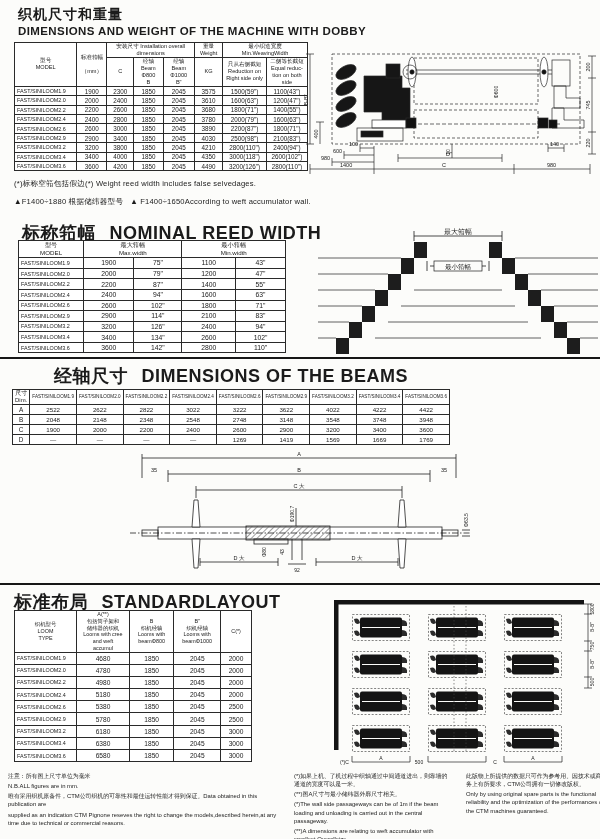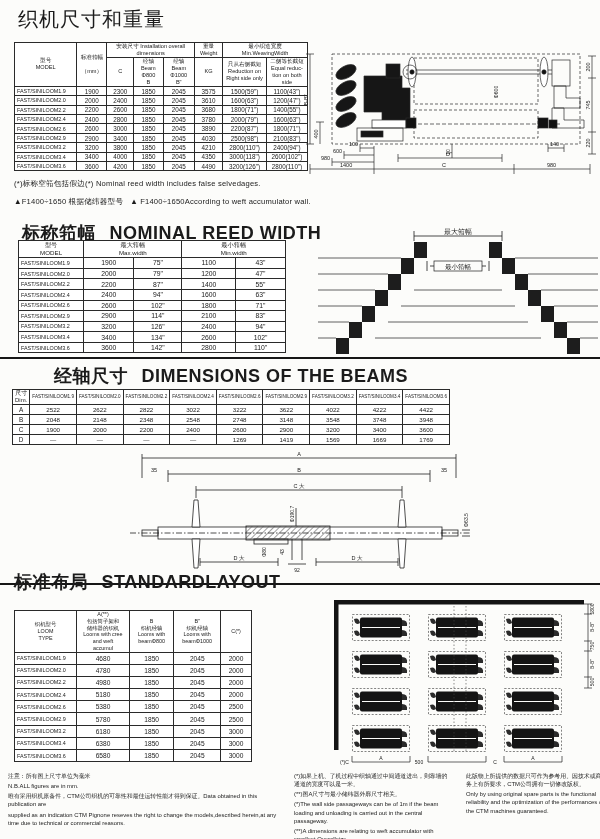--- a/index.html
+++ b/index.html
@@ -3,21 +3,21 @@
 <meta charset="utf-8">
 <style>
   html,body{margin:0;padding:0;}
   body{
     width:600px;height:839px;position:relative;overflow:hidden;
     background:#fcfcfa;color:#1b1b1b;
     font-family:"Liberation Sans", sans-serif;
   }
   .abs{position:absolute;}
   
-  .title-cn{font-size:20px;font-weight:normal;letter-spacing:1px;}
+  .title-cn{font-size:14px;font-weight:bold;letter-spacing:1px;}
   .title-en{font-size:11.5px;font-weight:bold;letter-spacing:.4px;margin-top:1px;}
   .sec-title{font-size:18px;font-weight:bold;letter-spacing:.5px;}
   .sec-title .cn{margin-right:8px;}
   
   table{border-collapse:collapse;background:#fff;}
   table,th,td{border:1px solid #2a2a2a;}
   th,td{padding:0 2px;text-align:center;vertical-align:middle;}
   .t1{width:294px;font-size:6.3px;}
   .t1 th{font-size:5.6px;font-weight:normal;line-height:1.25;}
   .t1 td{height:8.4px;}
@@ -43,20 +43,21 @@
   .fc3{width:140px;}
   svg text{font-family:"Liberation Sans", sans-serif;fill:#1b1b1b;}
   .dimtxt{font-size:5.5px;}
   .dimtxt-s{font-size:5px;}
 </style>
 </head>
 <body>
 
 <div class="abs" style="left:18px;top:6px;">
   <div class="title-cn">织机尺寸和重量</div>
+  <div class="title-en">DIMENSIONS AND WEIGHT OF THE MACHINE WITH DOBBY</div>
 </div>
 
 <table class="t1 abs" style="left:14px;top:42px;">
   <thead>
     <tr>
       <th rowspan="2" style="width:64px;">
         <span>型号</span><br>
         <span>MODEL</span>
       </th>
       <th rowspan="2" style="width:29px;">
@@ -278,23 +279,23 @@
   <text class="dimtxt" x="248" y="110">140</text>
   <text class="dimtxt" x="6" y="64" transform="rotate(-90 6 64)" text-anchor="middle">B-B"</text>
   <text class="dimtxt" x="16" y="98" transform="rotate(-90 16 98)" text-anchor="middle">400</text>
   <text class="dimtxt" x="288" y="31" transform="rotate(-90 288 31)" text-anchor="middle">200</text>
   <text class="dimtxt" x="288" y="69" transform="rotate(-90 288 69)" text-anchor="middle">745</text>
   <text class="dimtxt" x="288" y="107" transform="rotate(-90 288 107)" text-anchor="middle">220</text>
   <text class="dimtxt-s" x="196" y="56" transform="rotate(-90 196 56)" text-anchor="middle">Φ600</text>
   <text class="dimtxt-s" x="148" y="116" transform="rotate(-90 148 116)" text-anchor="middle">10</text>
 </svg>
 
-<div class="abs note-line" style="left:14px;top:179px;">(*)标称空筘包括假边(*) Nominal reed width includes false selvedages.</div>
+<div class="abs note-line" style="left:14px;top:179px;">(*)标称空筘包括假边(*) Weight reed width includes false selvedages.</div>
 <div class="abs note-line" style="left:14px;top:197px;">
-  <span>▲F1400÷1650 根据储纬器型号</span>&nbsp;&nbsp;
+  <span>▲F1400÷1880 根据储纬器型号</span>&nbsp;&nbsp;
   <span>▲ F1400÷1650According to weft accumulator wall.</span>
 </div>
 
 <div class="abs sec-title" style="left:22px;top:221px;">
   <span class="cn">标称筘幅</span>
   <span>NOMINAL REED WIDTH</span>
 </div>
 
 <table class="t2 abs" style="left:18px;top:240px;">
   <thead>
@@ -565,21 +566,21 @@
   <text class="dimtxt-s" x="140" y="104" transform="rotate(-90 140 104)" text-anchor="middle">Φ80</text>
   <text class="dimtxt-s" x="342" y="72" transform="rotate(-90 342 72)" text-anchor="middle">Φ63.5</text>
   <text class="dimtxt-s" x="158" y="104" transform="rotate(-90 158 104)" text-anchor="middle">43</text>
   <text class="dimtxt-s" x="171" y="124" text-anchor="middle">92</text>
   <text class="dimtxt" x="113" y="112" text-anchor="middle">D 大</text>
   <text class="dimtxt" x="231" y="112" text-anchor="middle">D 大</text>
 </svg>
 
 <hr class="rule" style="top:583px;">
 
-<div class="abs sec-title" style="left:14px;top:570px;">
+<div class="abs sec-title" style="left:14px;top:590px;">
   <span class="cn">标准布局</span>
   <span>STANDARDLAYOUT</span>
 </div>
 
 <table class="t4 abs" style="left:14px;top:610px;">
   <thead>
     <tr>
       <th style="width:60px;">
         <span>织机型号</span><br>
         <span>LOOM</span><br>

